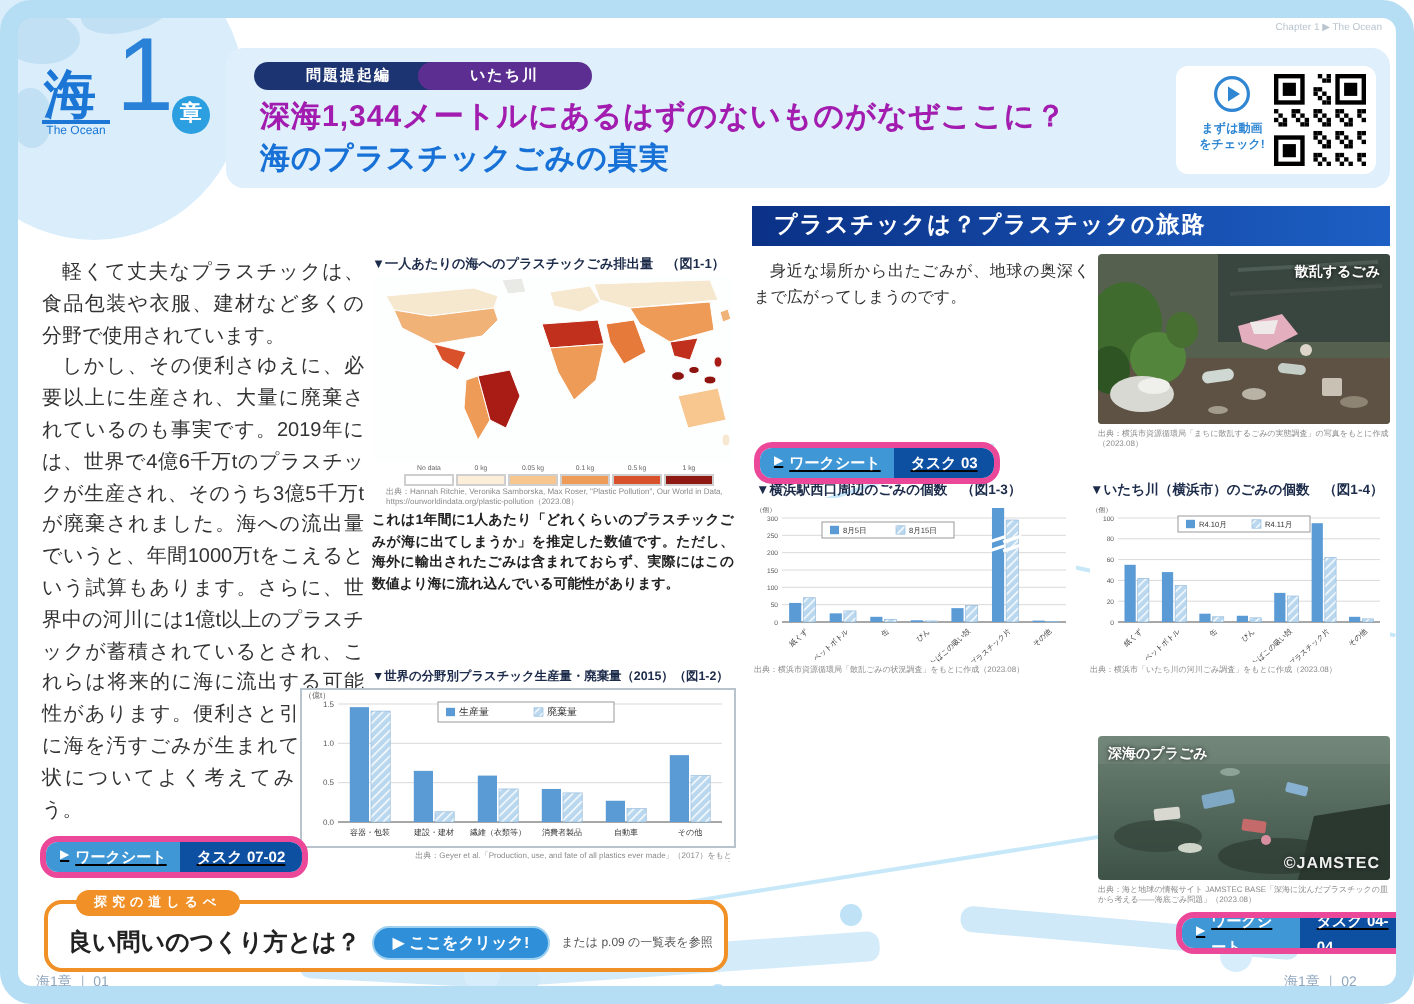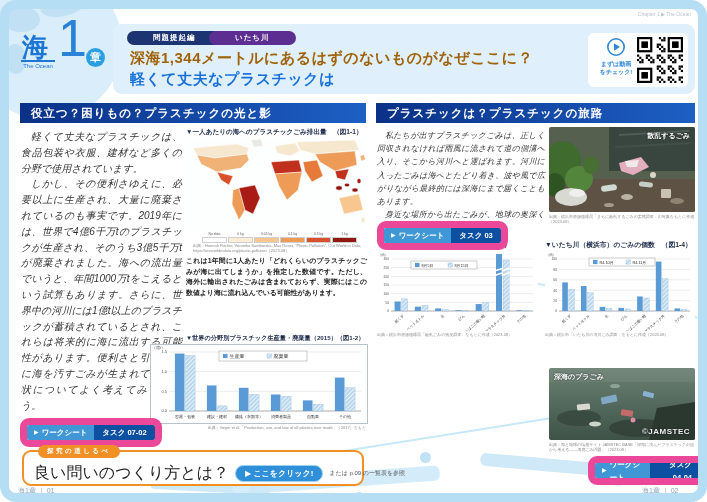--- a/index.html
+++ b/index.html
@@ -19,48 +19,48 @@
   .chap-num{position:absolute;left:58px;top:8px;font-size:52px;font-weight:300;color:#2a82d8;z-index:2;}
   .chap-badge{position:absolute;left:86px;top:48px;width:19px;height:19px;border-radius:50%;background:#2b9fe0;color:#fff;
               font-size:11px;font-weight:bold;text-align:center;line-height:19px;z-index:2;}
   .corner-label{position:absolute;right:16px;top:11px;font-size:5px;color:#b9c4cf;z-index:2;}
   
   .header-band{position:absolute;left:113px;top:24px;width:582px;height:70px;background:#dff0fc;border-radius:9px;z-index:2;}
   .badge{position:absolute;top:7px;height:14px;border-radius:8px;color:#fff;font-size:7.5px;font-weight:bold;
          line-height:14px;padding:0 26px;letter-spacing:1px;}
   .badge1{left:14px;background:#1d3473;}
   .badge2{left:96px;background:#5c2e91;}
-  .title1{position:absolute;left:17px;top:25px;font-size:15px;font-weight:bold;color:#a16207;letter-spacing:.5px;white-space:nowrap;}
+  .title1{position:absolute;left:17px;top:25px;font-size:15px;font-weight:bold;color:#a21caf;letter-spacing:.5px;white-space:nowrap;}
   .title2{position:absolute;left:17px;top:46px;font-size:15px;font-weight:bold;color:#1871d6;letter-spacing:.5px;}
   .video-box{position:absolute;right:7px;top:9px;width:100px;height:54px;background:#fff;border-radius:6px;z-index:3;}
   .video-left{position:absolute;left:6px;top:4px;width:44px;height:46px;text-align:center;}
   .video-cta{font-size:6px;font-weight:bold;color:#2f86d2;line-height:1.25;}
   
   .sec-bar{position:absolute;height:20px;background:linear-gradient(90deg,#0a3186,#1d5fc4);color:#fff;
            font-size:11.5px;font-weight:bold;line-height:20px;padding-left:11px;letter-spacing:1px;z-index:2;box-sizing:border-box;}
   
   .body-text{position:absolute;color:#333;text-align:justify;z-index:2;}
-  .body-text p{margin:0;text-indent:1em;font-style:italic;}
+  .body-text p{margin:0;text-indent:1em;}
   .cap{position:absolute;font-weight:bold;color:#1c2b4a;z-index:2;white-space:nowrap;}
   .src{position:absolute;font-size:4px;line-height:1.3;color:#8a8a8a;overflow:hidden;z-index:2;}
   .note{position:absolute;font-size:6.9px;line-height:1.55;font-weight:600;color:#222;text-align:justify;z-index:2;}
   .chartbox{position:absolute;background:#fff;z-index:2;}
   .boxed{border:1px solid #b9c3cc;}
   
   .ws{position:absolute;display:inline-flex;height:15px;border-radius:9px;overflow:hidden;z-index:3;
-      border:7px solid #ec4899;background:#fff;cursor:pointer;}
+      border:3px solid #ec4899;background:#fff;cursor:pointer;text-decoration:underline;}
   .ws-left{background:#3f97d6;color:#fff;font-size:7.5px;font-weight:bold;line-height:13px;padding:0 7px;display:flex;align-items:center;gap:3px;}
   .ws-left .tri{font-size:6px;}
-  .ws-right{background:#0d4fa0;color:#fff;font-size:7.5px;font-weight:bold;line-height:13px;padding:0 8px;display:flex;align-items:center;text-align:right;}
+  .ws-right{background:#0d4fa0;color:#fff;font-size:7.5px;font-weight:bold;line-height:13px;padding:0 8px;display:flex;align-items:center;}
   
   .guide-box{position:absolute;left:22px;top:450px;width:342px;height:36px;border:2px solid #f09027;border-radius:9px;background:#fff;z-index:3;box-sizing:border-box;}
   .guide-tag{position:absolute;left:14px;top:-7px;background:#f09027;color:#fff;font-size:6.5px;font-weight:bold;
              letter-spacing:2.5px;padding:2px 9px;border-radius:7px;}
   .guide-row{position:absolute;left:10px;top:11px;display:flex;align-items:center;gap:6px;white-space:nowrap;}
-  .guide-q{font-size:16px;font-weight:normal;color:#222;}
+  .guide-q{font-size:12px;font-weight:bold;color:#222;}
   .guide-btn{background:#2f8fd9;color:#fff;font-size:8px;font-weight:bold;border-radius:9px;padding:2px 9px;
              border:1.5px solid #9ed0f0;cursor:pointer;}
   .guide-note{font-size:6px;color:#555;}
   .footer{position:absolute;font-size:7px;color:#8fa6bd;z-index:2;}
   
   .photo{position:absolute;z-index:2;overflow:hidden;border-radius:2px;}
   .photo-label{position:absolute;color:#fff;font-weight:bold;font-size:7px;text-shadow:0 0 2px rgba(0,0,0,.8);z-index:3;}
   .credit{position:absolute;color:#eee;font-weight:bold;font-size:8px;letter-spacing:.5px;text-shadow:0 0 2px rgba(0,0,0,.7);z-index:3;}
   .map-legend{position:absolute;display:flex;z-index:2;}
   .map-legend .itm{display:flex;flex-direction:column;align-items:center;margin-right:1px;}
@@ -94,21 +94,21 @@
   <div class="kanji">海</div>
   <div class="kanji-sub">The Ocean</div>
   <div class="chap-num">1</div>
   <div class="chap-badge">章</div>
   <div class="corner-label">Chapter 1 ▶ The Ocean</div>
 
   <div class="header-band">
     <div class="badge badge1">問題提起編</div>
     <div class="badge badge2">いたち川</div>
     <div class="title1">深海1,344メートルにあるはずのないものがなぜここに？</div>
-    <div class="title2">軽くて丈夫なプラスチックは</div>
+    <div class="title2">海のプラスチックごみの真実</div>
     <div class="video-box">
       <div class="video-left">
         <svg width="20" height="20" viewBox="0 0 20 20">
           <circle cx="10" cy="10" r="8.2" fill="#fff" stroke="#2f86d2" stroke-width="1.6"></circle>
           <polygon points="8,6.2 14,10 8,13.8" fill="#2f86d2"></polygon>
         </svg>
         <div class="video-cta">
           <span>まずは動画</span><br>
           <span>をチェック!</span>
         </div>
@@ -203,21 +203,20 @@
           <rect x="14" y="0" width="7" height="7" fill="#000"></rect>
           <rect x="15" y="1" width="5" height="5" fill="#fff"></rect>
           <rect x="16" y="2" width="3" height="3" fill="#000"></rect>
           <rect x="0" y="14" width="7" height="7" fill="#000"></rect>
           <rect x="1" y="15" width="5" height="5" fill="#fff"></rect>
           <rect x="2" y="16" width="3" height="3" fill="#000"></rect>
         </svg>
     </div>
   </div>
 
-  <div class="sec-bar" style="left:20px;top:103px;width:346px;">役立つ？困りもの？プラスチックの光と影</div>
 
   <div class="body-text" style="left:21px;top:129px;width:161px;font-size:10px;line-height:15.8px;">
     <p>軽くて丈夫なプラスチックは、食品包装や衣服、建材など多くの分野で使用されています。</p>
     <p>しかし、その便利さゆえに、必要以上に生産され、大量に廃棄されているのも事実です。2019年には、世界で4億6千万tのプラスチックが生産され、そのうち3億5千万tが廃棄されました。海への流出量でいうと、年間1000万tをこえるという試算もあります。さらに、世界中の河川には1億t以上のプラスチックが蓄積されているとされ、これらは将来的に海に流出する可能性があります。便利さと引き換えに海を汚すごみが生まれている現状についてよく考えてみましょう。</p>
   </div>
 
   <div class="cap" style="left:186px;top:128px;font-size:6.6px;">▼一人あたりの海へのプラスチックごみ排出量　（図1-1）</div>
 
   <div class="chartbox" style="left:187px;top:138px;width:179px;height:93px;">
     <svg width="179" height="93" viewBox="0 0 179 93">
@@ -341,21 +340,20 @@
       <span class="guide-btn">▶ ここをクリック!</span>
       <span class="guide-note">または p.09 の一覧表を参照</span>
     </div>
   </div>
 
   <div class="footer" style="left:18px;top:486px;">海1章 ｜ 01</div>
 
   <div class="sec-bar" style="left:376px;top:103px;width:319px;">プラスチックは？プラスチックの旅路</div>
 
   <div class="body-text" style="left:377px;top:129px;width:168px;font-size:8px;line-height:13.2px;">
-    <p>私たちが出すプラスチックごみは、正しく回収されなければ雨風に流されて道の側溝へ入り、そこから河川へと運ばれます。河川に入ったごみは海へとたどり着き、波や風で広がりながら最終的には深海にまで届くこともあります。</p>
     <p>身近な場所から出たごみが、地球の奥深くまで広がってしまうのです。</p>
   </div>
 
   <div class="photo" style="left:549px;top:127px;width:146px;height:85px;">
     <svg width="146" height="85" viewBox="0 0 146 85">
       <rect width="146" height="85" fill="#55604f"></rect>
       <rect x="60" y="0" width="86" height="44" fill="#39453f"></rect>
       <line x1="70" y1="8" x2="140" y2="4" stroke="#4e5d55" stroke-width="2"></line>
       <line x1="66" y1="20" x2="142" y2="16" stroke="#434f48" stroke-width="2"></line>
       <rect x="0" y="52" width="146" height="33" fill="#5d5244"></rect>

